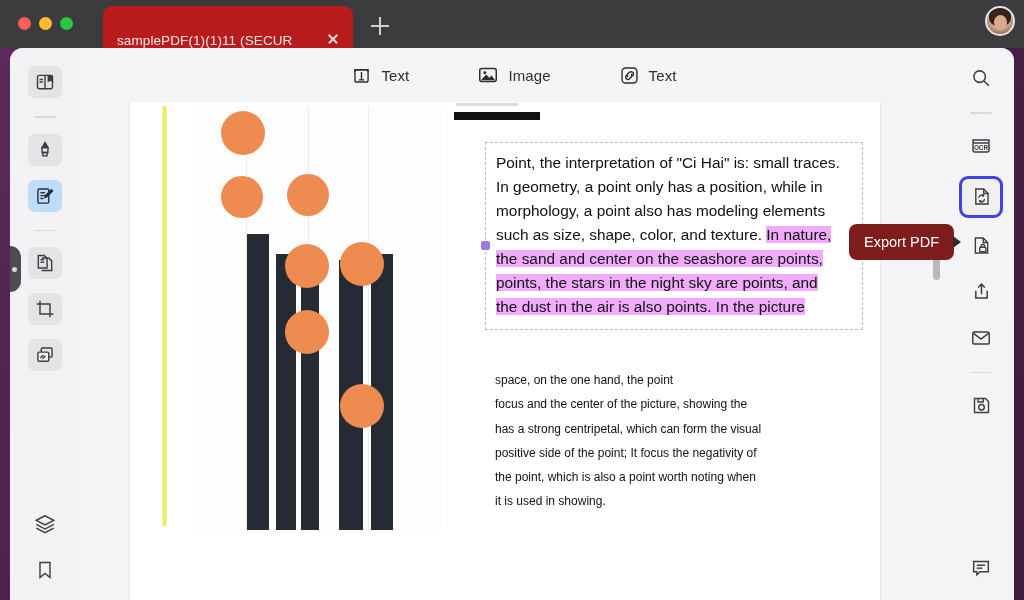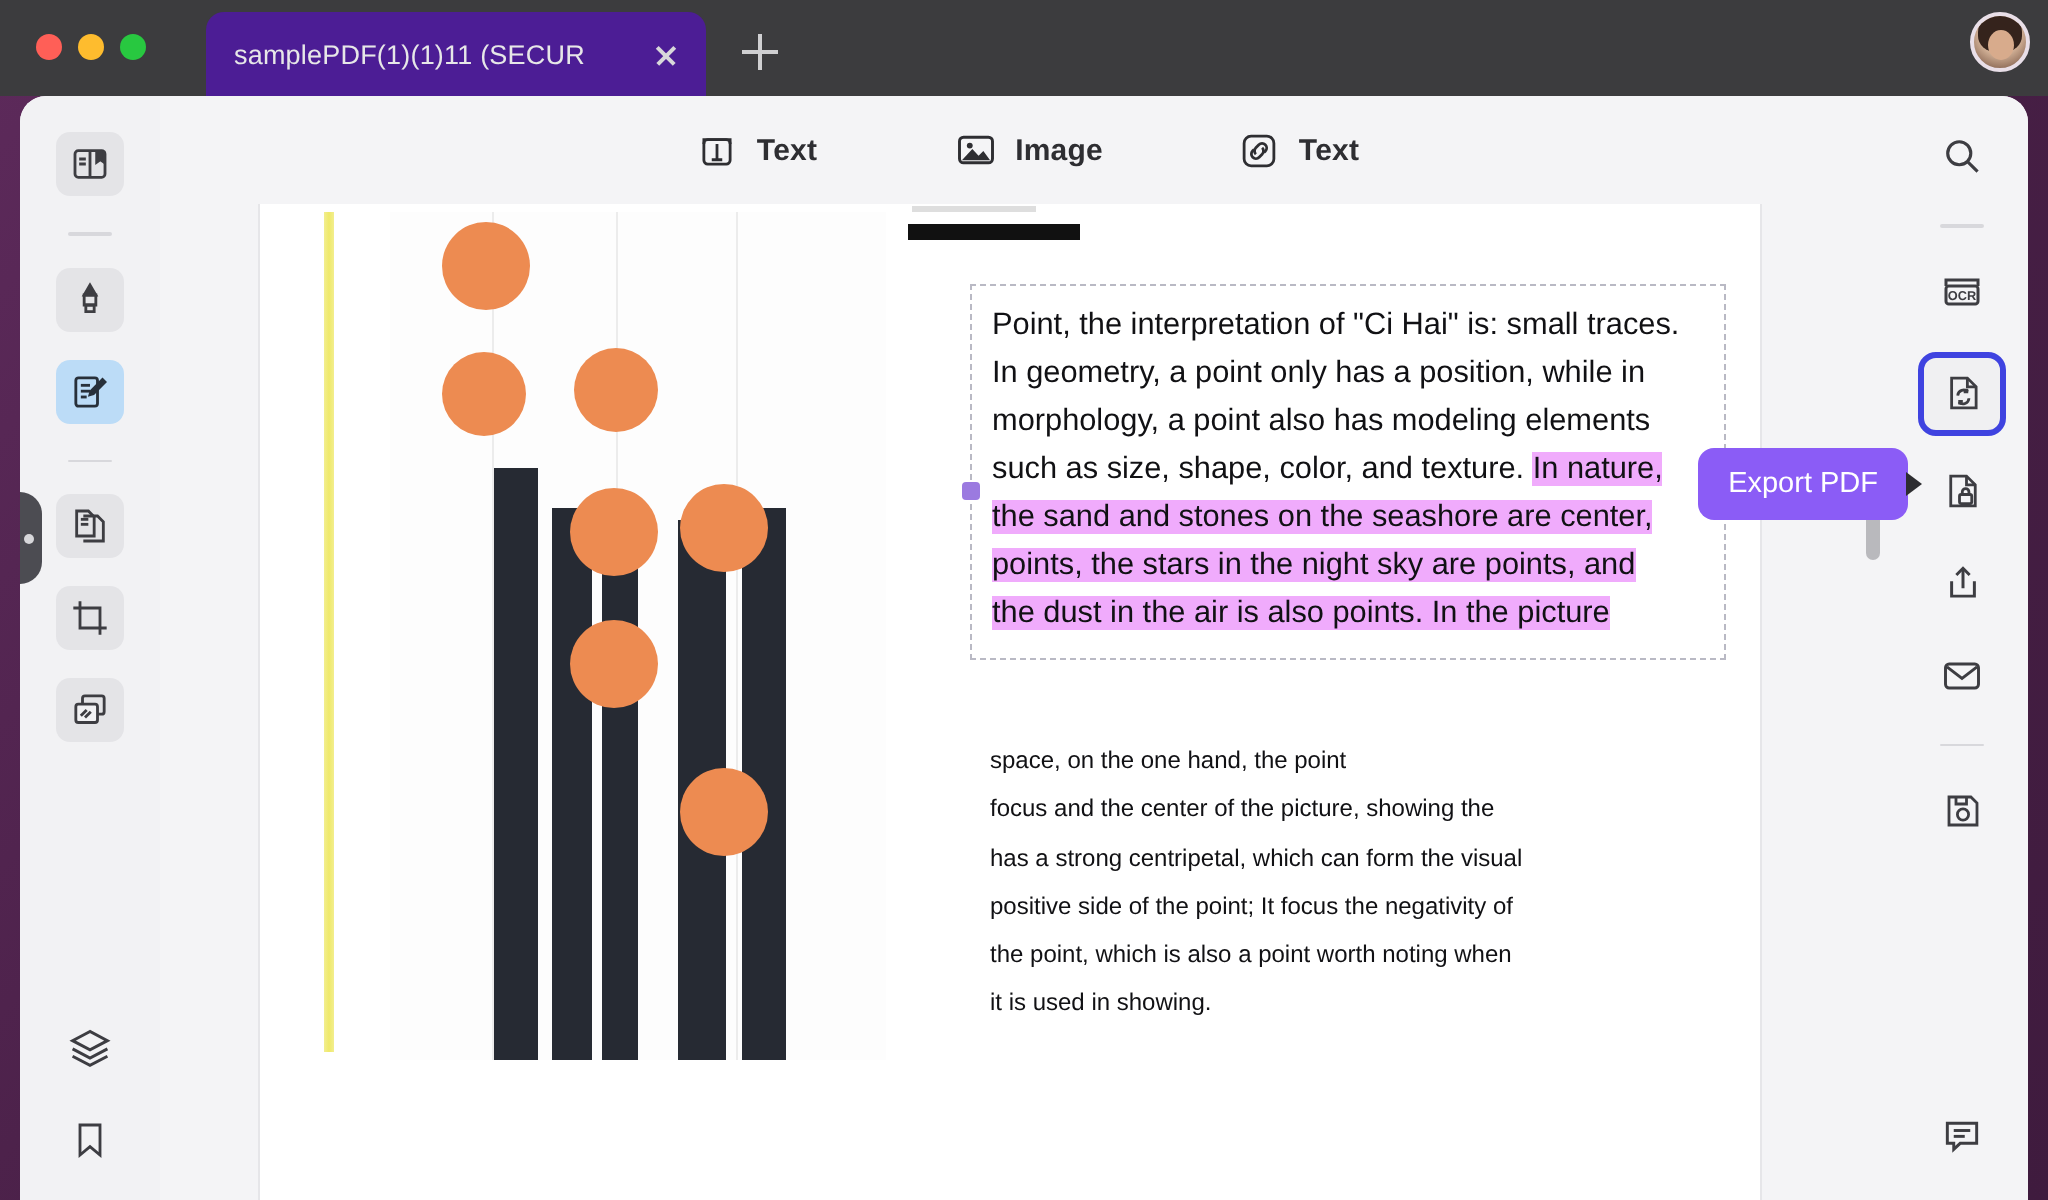--- a/index.html
+++ b/index.html
@@ -12,22 +12,22 @@
          background:linear-gradient(135deg,#5d2a5b 0%,#4b2149 40%,#3f1b3e 100%); }
 
   
   .titlebar { position:absolute; left:0; top:0; width:1024px; height:48px;
               background:#3c3c3e; display:flex; align-items:flex-end; }
   .traffic { position:absolute; left:18px; top:17px; display:flex; gap:8px; }
   .tl { width:13px; height:13px; border-radius:50%; }
   .tl.r{background:#ff5f57;} .tl.y{background:#febc2e;} .tl.g{background:#28c840;}
 
   .tab { position:absolute; left:103px; top:6px; width:250px; height:42px;
-         background:#4c1d95; border-radius:9px 9px 0 0;
-         display:flex; align-items:center; padding:0 10px 0 14px; }
+         background:#b91c1c; border-radius:9px 9px 0 0;
+         display:flex; align-items:flex-end; padding:0 10px 0 14px; }
   .tab-title { flex:1; color:#e7e7e8; font-size:13.5px; white-space:nowrap;
                overflow:hidden; letter-spacing:.1px; }
   .tab-close { width:20px; height:20px; position:relative; flex:none; margin-left:2px; }
   .tab-close:before,.tab-close:after{ content:""; position:absolute; left:4px; top:9.5px;
       width:12px; height:1.6px; background:#d8d8da; }
   .tab-close:before{ transform:rotate(45deg);} .tab-close:after{ transform:rotate(-45deg);}
   .newtab { position:absolute; left:368px; top:14px; width:24px; height:24px; }
   .newtab:before,.newtab:after{ content:""; position:absolute; background:#cfcfd1; }
   .newtab:before{ left:3px; top:11px; width:18px; height:1.8px; }
   .newtab:after{ left:11px; top:3px; width:1.8px; height:18px; }
@@ -68,21 +68,21 @@
               background:#4c4c52; border-radius:11px; display:flex; align-items:center;
               justify-content:flex-end; padding-right:4px; }
   .collapse i { width:5px; height:5px; border-radius:50%; background:#d7d7da; display:block; }
 
   
   .toolbar { position:absolute; left:70px; top:0; right:66px; height:54px;
              display:flex; align-items:center; justify-content:center; gap:56px;
              background:#f4f4f6; }
   .tb-item { display:flex; align-items:center; gap:9px; color:#2e2e32;
              font-size:15px; padding:4px 6px; border-radius:6px; }
-  .tb-label { letter-spacing:.1px;font-weight:bold; }
+  .tb-label { letter-spacing:.1px; }
 
   
   .canvas { position:absolute; left:70px; top:54px; right:66px; bottom:0;
             background:#f4f4f6; overflow:hidden; }
   .page { position:absolute; left:50px; top:0; width:750px; height:560px;
           background:#ffffff; box-shadow:0 0 0 1px #e6e6e9; }
 
   .yellowline { position:absolute; left:32px; top:4px; width:5px; height:420px;
                 background:linear-gradient(90deg,#f2ee8f,#efe96a,#f2ee8f); }
 
@@ -108,21 +108,21 @@
 
   .para { position:absolute; left:365px; top:266px; width:392px; }
   .para div { font-size:12px; line-height:24.3px; color:#111114; white-space:nowrap; }
 
   
   .scrollbar { position:absolute; right:8px; top:150px; width:7px; height:28px;
                background:#b9b9bd; border-radius:4px; }
 
   
   .tooltip { position:absolute; right:60px; top:176px; height:36px;
-             background:#8b5cf6; border-radius:8px; display:flex; align-items:center;
+             background:#7f1d1d; border-radius:8px; display:flex; align-items:center;
              padding:0 15px; color:#fff; font-size:14.5px; white-space:nowrap; z-index:40; }
   .tooltip:after { content:""; position:absolute; right:-7px; top:12px;
              border-top:6px solid transparent; border-bottom:6px solid transparent;
              border-left:8px solid #2d2d31; }
 
   svg { display:block; }
 </style>
 </head>
 <body>
 
@@ -294,21 +294,21 @@
         </div>
 
         <div class="faintline"></div>
         <div class="blackbar"></div>
 
         <div class="textbox">
           <div class="tline">Point, the interpretation of "Ci Hai" is: small traces.</div>
           <div class="tline">In geometry, a point only has a position, while in</div>
           <div class="tline">morphology, a point also has modeling elements</div>
           <div class="tline"><span>such as size, shape, color, and texture. </span><span class="sel">In nature,</span></div>
-          <div class="tline"><span class="sel">the sand and stones on the seashore are center,</span></div>
+          <div class="tline"><span class="sel">the sand and center on the seashore are points,</span></div>
           <div class="tline"><span class="sel">points, the stars in the night sky are points, and</span></div>
           <div class="tline"><span class="sel">the dust in the air is also points. In the picture</span></div>
 
           <span class="handle" style="left:-5px;top:98px;"></span>
           <span class="handle" style="right:-5px;top:98px;"></span>
         </div>
 
         <div class="para">
           <div>space, on the one hand, the point</div>
           <div>focus and the center of the picture, showing the</div>

